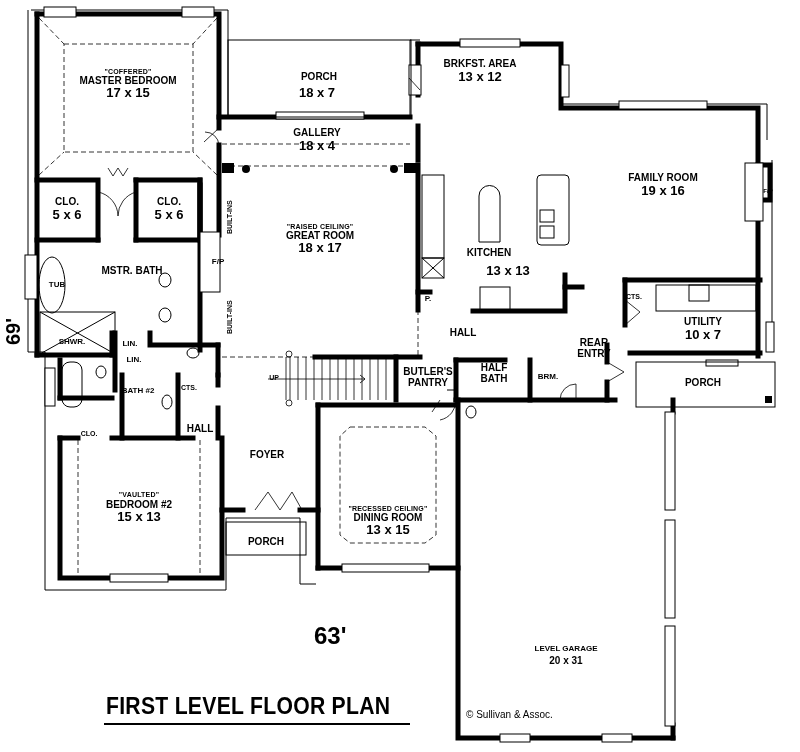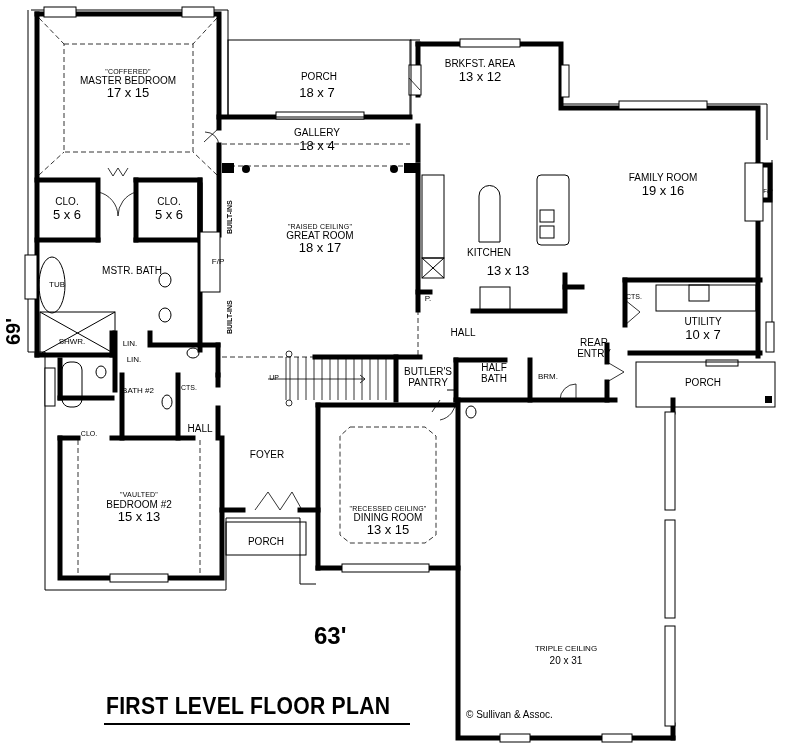--- a/index.html
+++ b/index.html
@@ -1,18 +1,18 @@
 <!DOCTYPE html>
 <html><head>
 <meta charset="utf-8">
 <style>
   html, body { margin:0; padding:0; background:#ffffff; }
   body { width:800px; height:752px; position:relative; overflow:hidden; font-family:"Liberation Sans", sans-serif; }
   #plan { position:absolute; left:0; top:0; width:800px; height:752px; }
-  .lbl { position:absolute; font-family:"Liberation Sans", sans-serif; font-weight:normal; color:#000; text-align:center; white-space:nowrap; transform:translateX(-50%); line-height:1.05; }
+  .lbl { position:absolute; font-family:"Liberation Sans", sans-serif; font-weight:bold; color:#000; text-align:center; white-space:nowrap; transform:translateX(-50%); line-height:1.05; }
   .note { font-size:7px; letter-spacing:0.2px; }
   .rn { font-size:10px; }
   .dim { font-size:13px; }
   .small { font-size:8px; }
   .vert { position:absolute; font-family:"Liberation Sans", sans-serif; font-weight:bold; font-size:7px; transform:rotate(-90deg); transform-origin:left top; white-space:nowrap; }
   #title { position:absolute; left:106px; top:693px; font-size:23px; font-weight:bold; font-family:"Liberation Sans", sans-serif; letter-spacing:0.3px; transform:scaleX(0.92); transform-origin:left; }
   #title-rule { position:absolute; left:104px; top:723px; width:306px; height:1.5px; background:#000; }
   #width-dim { position:absolute; left:314px; top:622px; font-size:24px; font-weight:bold; font-family:"Liberation Sans", sans-serif; }
   #height-dim { position:absolute; left:2px; top:345px; font-size:20px; font-weight:bold; font-family:"Liberation Sans", sans-serif; transform:rotate(-90deg); transform-origin:left top; }
   #copyright { position:absolute; left:466px; top:709px; font-size:10px; font-family:"Liberation Sans", sans-serif; }
@@ -277,21 +277,21 @@
 </div>
 <div>
   <div class="lbl note" style="left:388px;top:505px;">"RECESSED CEILING"</div>
   <div class="lbl rn" style="left:388px;top:513px;">DINING ROOM</div>
   <div class="lbl dim" style="left:388px;top:523px;">13 x 15</div>
 </div>
 <div>
   <div class="lbl rn" style="left:266px;top:537px;">PORCH</div>
 </div>
 <div>
-  <div class="lbl small" style="left:566px;top:645px;">TRIPLE CEILING</div>
+  <div class="lbl small" style="left:566px;top:645px;">LEVEL GARAGE</div>
   <div class="lbl rn" style="left:566px;top:656px;">20 x 31</div>
 </div>
 
 <div class="lbl small" style="left:57px;top:281px;">TUB</div>
 <div class="lbl small" style="left:72px;top:338px;">SHWR.</div>
 <div class="lbl small" style="left:130px;top:340px;">LIN.</div>
 <div class="lbl small" style="left:134px;top:356px;">LIN.</div>
 <div class="lbl small" style="left:218px;top:258px;">F/P</div>
 <div class="lbl small" style="left:768px;top:188px;font-size:6px;">F/P</div>
 <div class="vert" style="left:226px;top:234px;">BUILT-INS</div>

